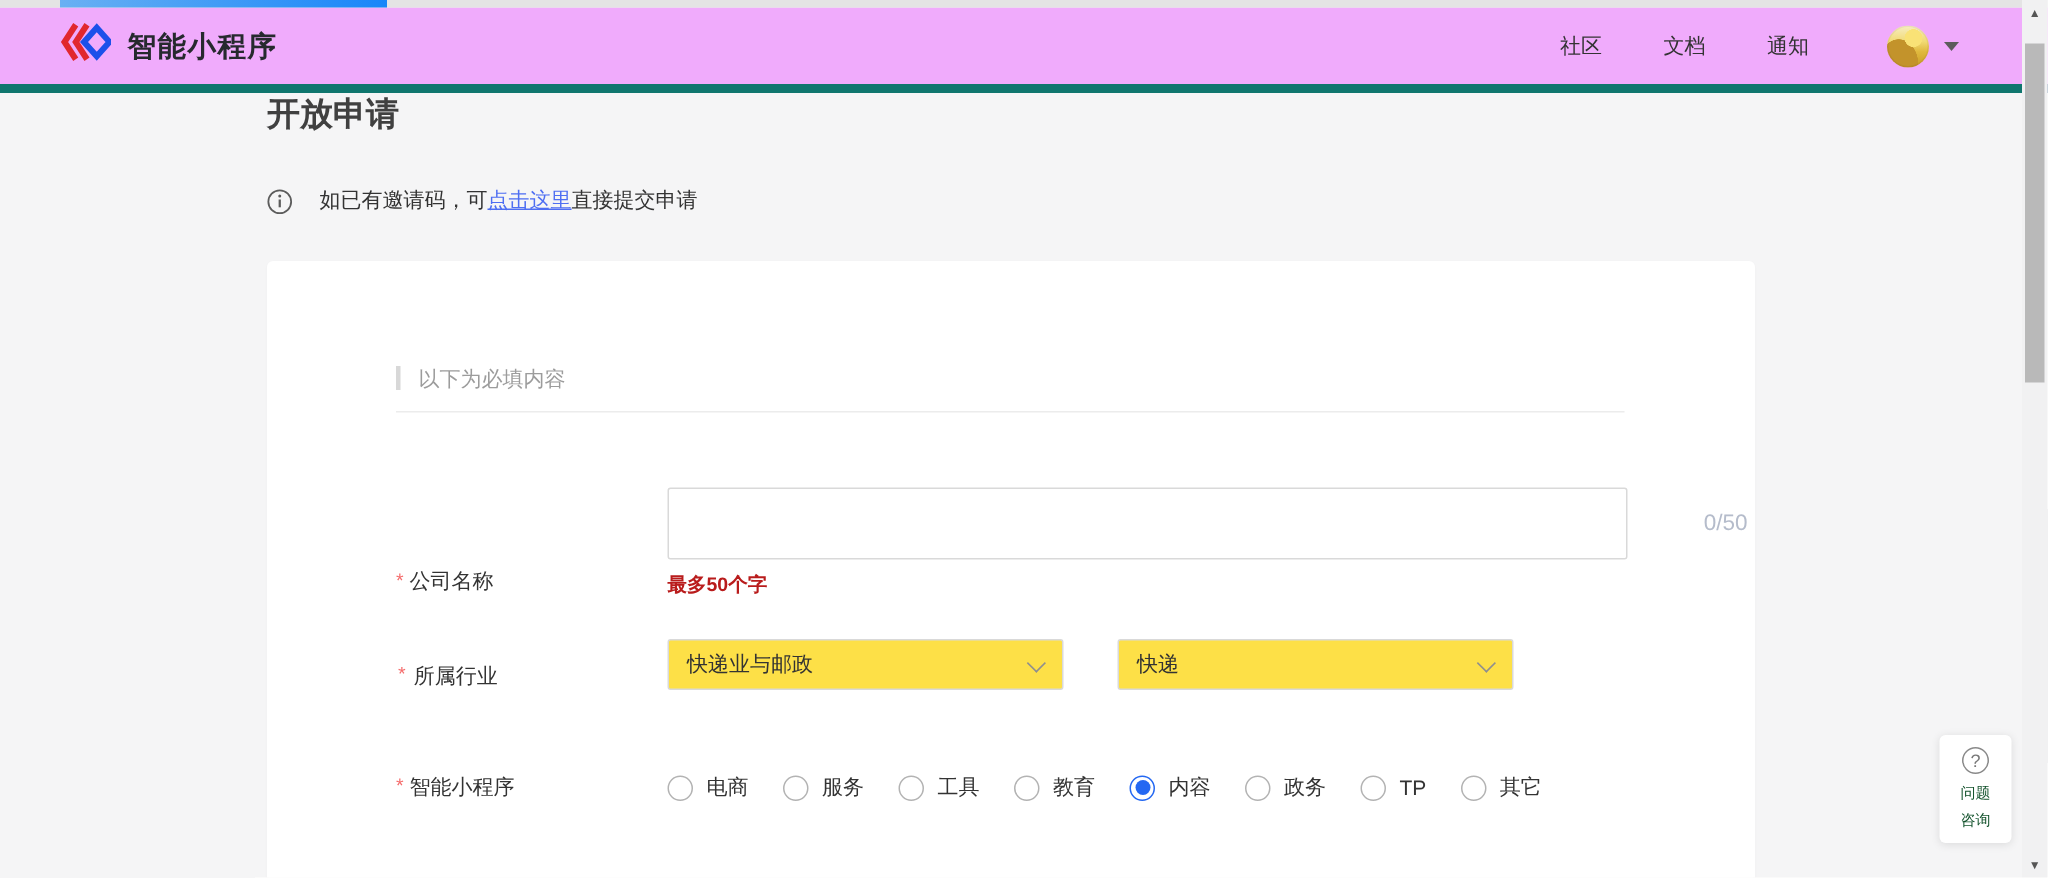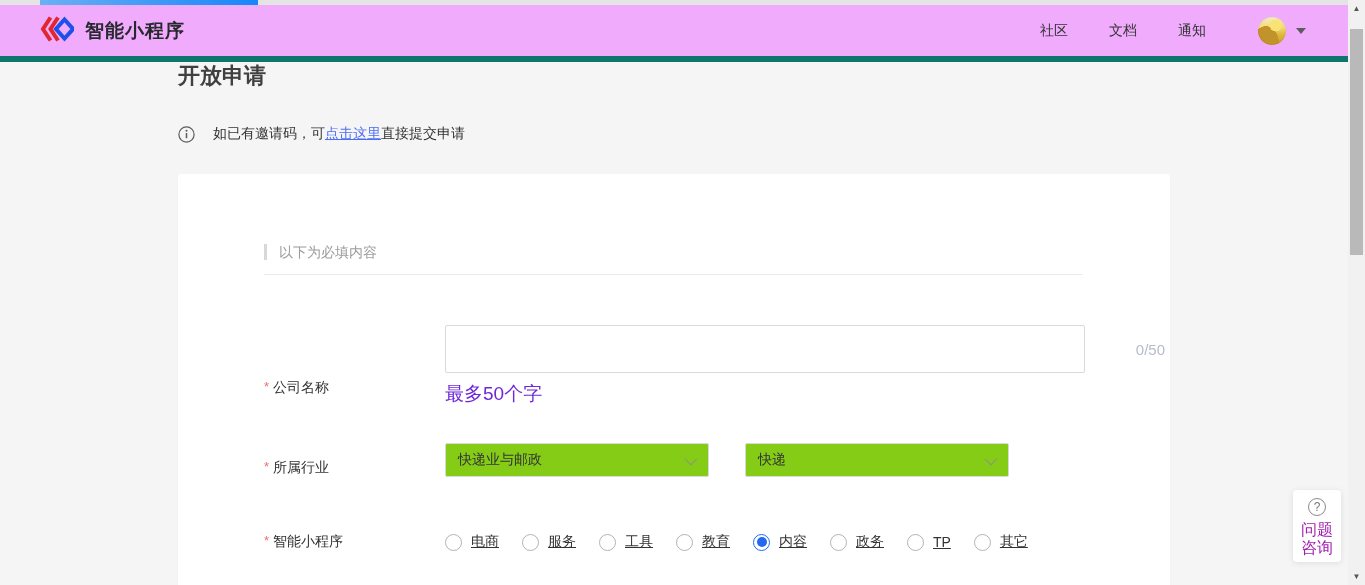--- a/index.html
+++ b/index.html
@@ -50,50 +50,50 @@
   .req { color:#f56c6c; margin-right:4px; font-size:13px; vertical-align:1px; }
 
   .row-company { margin-top:50px; }
   .row-company .row-label { padding-top:16px; }
   .input-wrap { position:relative; width:736px; }
   .text-input { width:640px; height:48px; border:1px solid #d9d9d9; border-radius:2px; background:#fff;
                 font-size:15px; color:#333; padding:0 70px 0 14px; outline:none;
                 font-family:"Liberation Sans","DejaVu Sans",sans-serif; }
   .counter { position:absolute; right:16px; top:50%; transform:translateY(-50%);
              font-size:15px; color:#b5bccb; }
-  .helper { margin-top:8px; font-size:19px; color:#6d28d9; height:16px; }
-
-  .row-industry { margin-top:46px; }
+  .helper { margin-top:8px; font-size:13px; color:#b91c1c; height:16px;font-weight:bold; }
+
+  .row-industry { margin-top:29px;font-family:Liberation Mono, monospace; }
   .row-industry .row-label { padding-top:8px; }
   .selects { display:flex; gap:36px; }
   .select-box { position:relative; width:264px; height:34px; border:1px solid #d9d9d9; border-radius:2px;
-                background:#84cc16; display:flex; align-items:center; padding:0 30px 0 12px;
+                background:#fde047; display:flex; align-items:center; padding:0 30px 0 12px;
                 font-size:14px; color:#333; cursor:pointer; }
   .chev { position:absolute; right:14px; top:12px; width:9px; height:9px;
           border-right:1.4px solid #8f8f8f; border-bottom:1.4px solid #8f8f8f;
           transform:rotate(45deg) translateY(-2px); }
 
   .row-category { margin-top:56px; align-items:center; }
   .radios { display:flex; align-items:center; gap:23px; }
-  .radio-option { display:flex; align-items:center; gap:9px; font-size:14px; color:#333; cursor:pointer;text-decoration:underline; }
+  .radio-option { display:flex; align-items:center; gap:9px; font-size:14px; color:#333; cursor:pointer; }
   .radio { width:17px; height:17px; border:1px solid #b3b3b3; border-radius:50%; background:#fff;
            position:relative; flex:none; }
   .radio-option.checked .radio { border:1.5px solid #2468f2; }
   .radio-option.checked .radio::after { content:""; position:absolute; inset:2.5px;
            border-radius:50%; background:#2468f2; }
 
   
   .help-widget { position:absolute; right:24px; top:490px; width:48px; height:72px; background:#fff;
                  border-radius:4px; box-shadow:0 1px 6px rgba(0,0,0,0.10); z-index:6;
                  display:flex; flex-direction:column; align-items:center; justify-content:center;
                  gap:3px; cursor:pointer; }
   .help-circle { width:18px; height:18px; border:1px solid #8a8a8a; border-radius:50%;
                  display:flex; align-items:center; justify-content:center;
                  font-size:12px; color:#777; margin-bottom:3px; }
-  .help-line { font-size:16px; color:#a21caf; line-height:15px; }
+  .help-line { font-size:10px; color:#14532d; line-height:15px; }
 
   
   .scrollbar { position:absolute; right:0; top:0; width:17px; height:585px; background:#f1f1f2; z-index:10; }
   .scroll-arrow { position:absolute; left:0; width:17px; height:17px; display:flex; align-items:center;
                   justify-content:center; font-size:8px; color:#555; cursor:pointer; }
   .scroll-up { top:0; }
   .scroll-down { bottom:0; }
   .scroll-thumb { position:absolute; left:2px; top:29px; width:13px; height:226px; background:#b9b9b9; cursor:pointer; }
 </style>
 </head>

